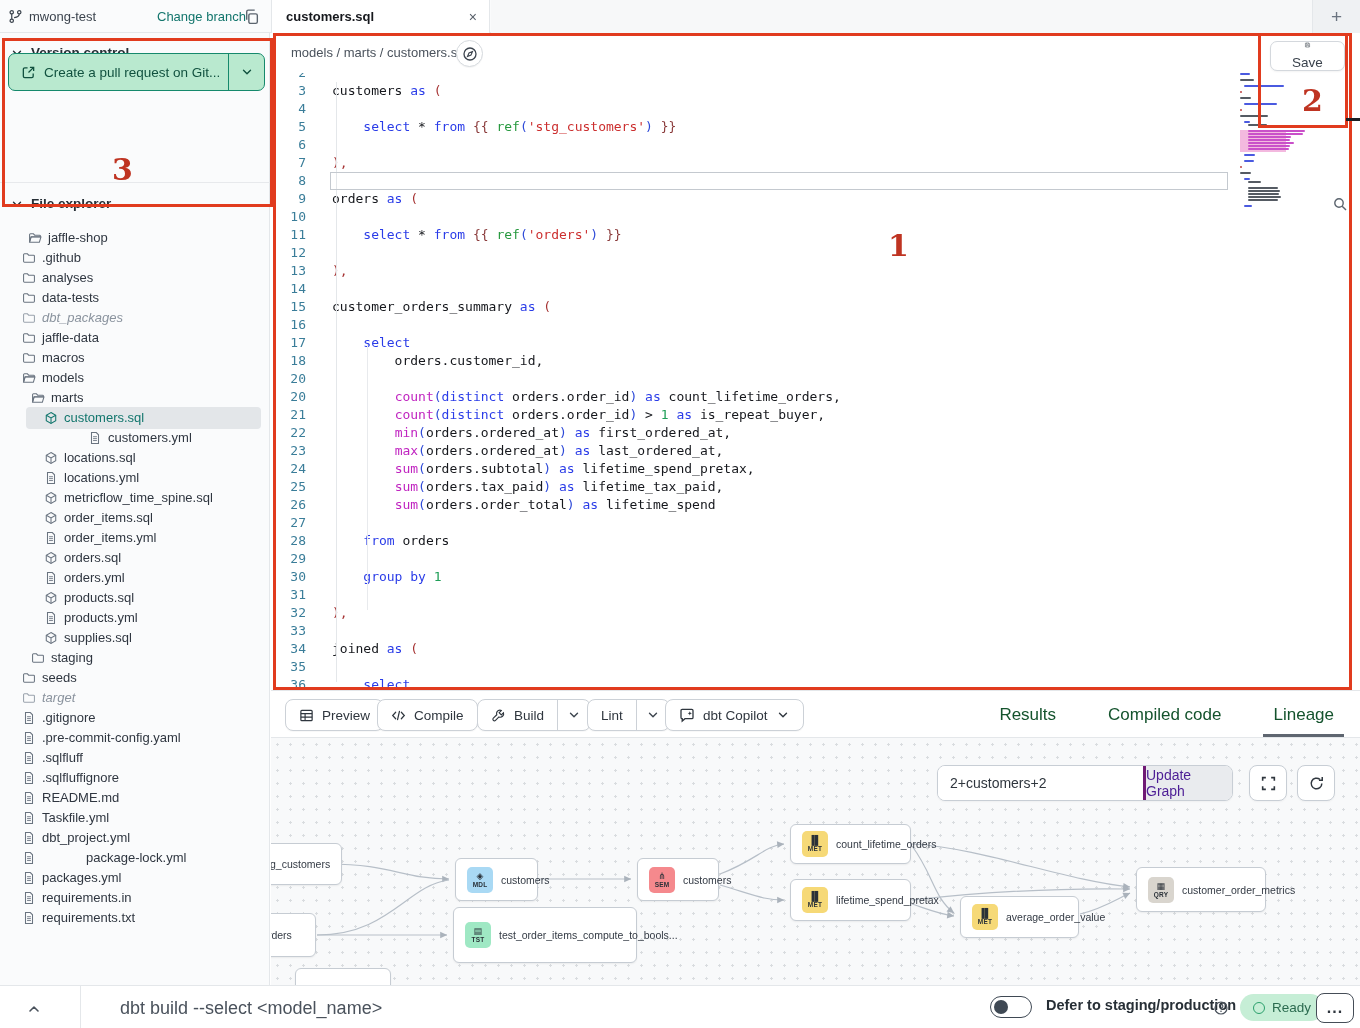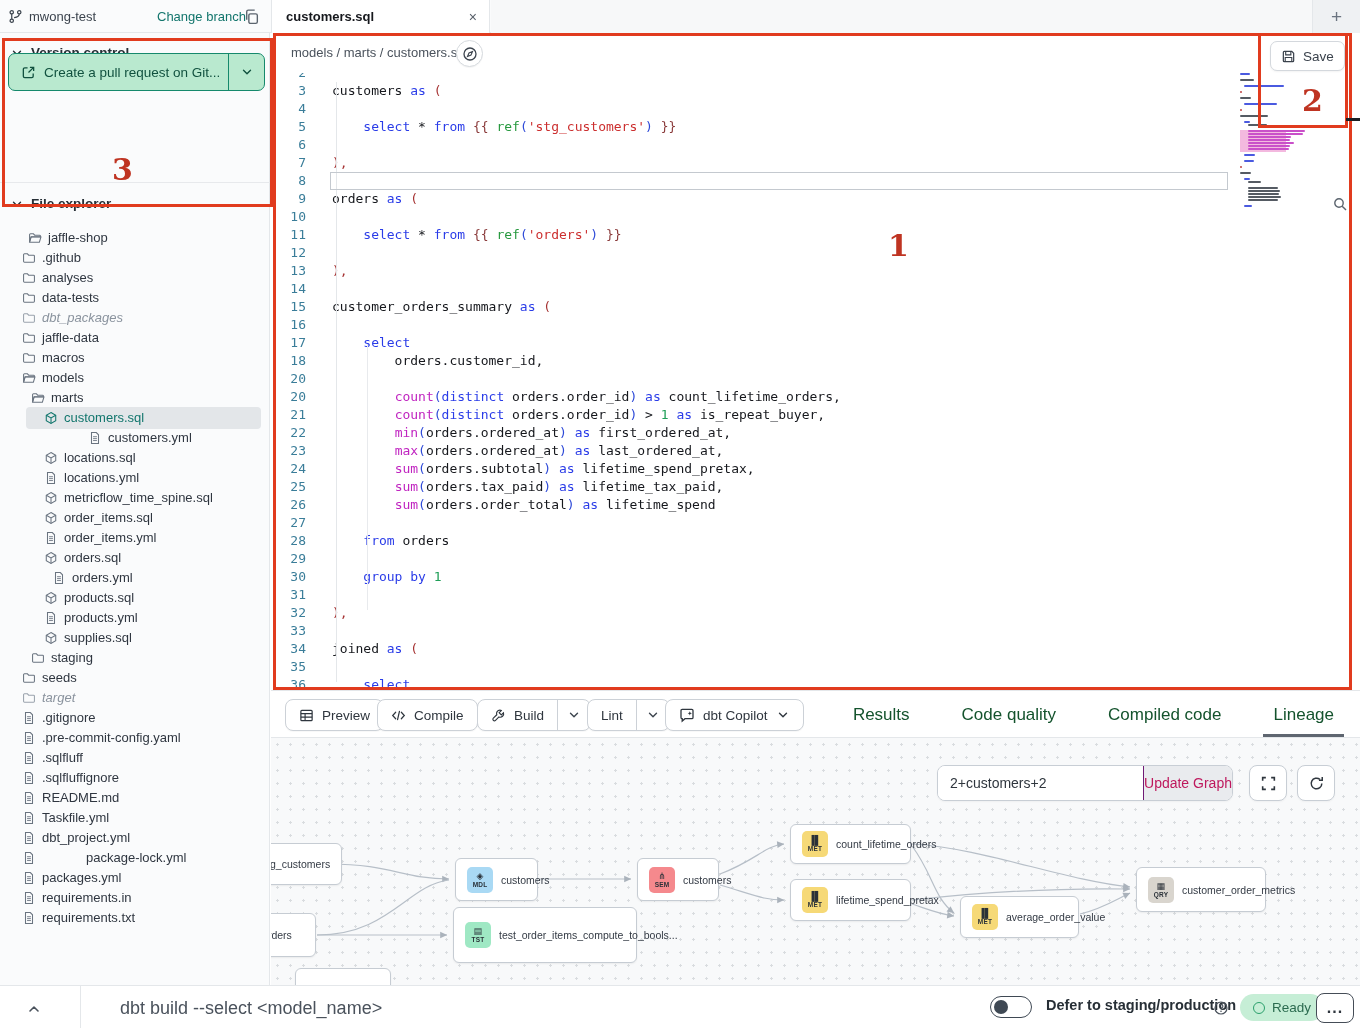--- a/index.html
+++ b/index.html
@@ -35,21 +35,21 @@
   .trow.muted .tlabel { font-style:italic; color:#8a939e; }
   .trow.muted .ticon { color:#9aa3ad; }
   .trow.sel .hl { position:absolute; left:26px; right:9px; top:-1px; height:22px; background:#e3e6e9; border-radius:4px; z-index:0; }
   .trow.sel .ticon, .trow.sel .tlabel { color:#12766d; position:relative; z-index:1; }
   .trow.sel .tlabel { }
 
   
   #breadcrumb-bar { left:271px; top:33px; width:1089px; height:40px; background:#fff; }
   #breadcrumb { position:absolute; left:20px; top:12px; font-size:13px; color:#4a525c; }
   #copilot-pill { position:absolute; left:185px; top:7px; width:27px; height:27px; border:1px solid #d6dade; border-radius:50%; display:flex; align-items:center; justify-content:center; color:#3c444e; background:#fff; box-shadow:0 1px 1px rgba(0,0,0,.04); }
-  #save-btn { position:absolute; left:1270px; top:41px; width:75px; height:30px; background:#fff; border:1px solid #d4d8dd; border-radius:7px; display:flex; align-items:center; justify-content:center; gap:7px; font-size:13.5px; color:#3a424c; box-shadow:0 1px 2px rgba(0,0,0,.05); z-index:5; }
+  #save-btn { position:absolute; left:1270px; top:41px; width:75px; height:30px; background:#fff; border:1px solid #d4d8dd; border-radius:7px; display:flex; align-items:center; justify-content:center; gap:7px; font-size:13.5px; color:#3a424c; box-shadow:0 1px 2px rgba(0,0,0,.05); z-index:5;flex-direction:column; }
 
   #code-area { left:271px; top:73px; width:1089px; height:617px; background:#fff; overflow:hidden; }
   #code-lines { position:absolute; left:0; top:-9px; width:100%; font-family:"DejaVu Sans Mono",monospace; font-size:13px; }
   .cl { display:flex; height:18px; line-height:18px; white-space:pre; }
   .ln { width:35px; text-align:right; color:#3a7d99; flex:0 0 35px; }
   .ct { padding-left:26px; }
   .tk-kw{color:#2a3ce8}.tk-id{color:#16181d}.tk-fn{color:#c024c0}.tk-pr{color:#a63333}
   .tk-pb{color:#2d49d8}.tk-jj{color:#8a3a3a}.tk-ref{color:#27993f}.tk-str{color:#cc2f2f}.tk-num{color:#1f9e57}
   #guide1 { left:336px; top:82px; width:1px; height:600px; background:#e4e7ea; }
   #guide2 { left:367px; top:345px; width:1px; height:265px; background:#e8eaed; }
@@ -69,21 +69,21 @@
   .tbtn .chev { width:32px; display:flex; align-items:center; justify-content:center; height:100%; color:#3c444e; }
   #rtabs { position:absolute; right:0; top:0; height:47px; display:flex; align-items:center; }
   .rtab { padding:0 26px; font-size:17px; color:#14532d; height:100%; display:flex; align-items:center; position:relative; }
   .rtab.active::after { content:""; position:absolute; left:16px; right:16px; bottom:1px; height:3px; background:#5f6670; }
 
   
   #lineage { left:271px; top:738px; width:1089px; height:247px; background:#f8f9fa; overflow:hidden;
     background-image:radial-gradient(#d9dcdf 1px, transparent 1.2px); background-size:13px 13px; }
   #lin-search { position:absolute; left:666px; top:27px; width:296px; height:36px; background:#fff; border:1px solid #c8ced5; border-radius:8px; display:flex; overflow:hidden; box-shadow:0 1px 2px rgba(0,0,0,.04); }
   #lin-search input { flex:1; border:0; outline:0; padding:0 12px; font-size:14px; color:#2f363e; font-family:"Liberation Sans",sans-serif; background:#fff; }
-  #update-graph { width:105px; background:#e9ebee; border-left:1px solid #701a75; display:flex; align-items:center; justify-content:center; font-size:14px; color:#be185d; }
+  #update-graph { width:105px; background:#e9ebee; border-left:3px solid #701a75; display:flex; align-items:center; justify-content:center; font-size:14px; color:#4c1d95; }
   .sq-btn { position:absolute; top:27px; width:38px; height:36px; background:#fff; border:1px solid #c8ced5; border-radius:8px; display:flex; align-items:center; justify-content:center; color:#2f363e; box-shadow:0 1px 2px rgba(0,0,0,.04); }
   #fullscreen-btn { left:978px; } #refresh-btn { left:1026px; }
   #edges { position:absolute; left:0; top:0; width:1089px; height:247px; }
   .lnode { position:absolute; background:#fff; border:1px solid #c6ccd3; border-radius:6px; box-shadow:0 1px 2px rgba(0,0,0,.06); display:flex; align-items:center; gap:8px; padding:0 11px; }
   .lnode .nlabel { font-size:10.5px; color:#333a44; white-space:nowrap; }
   .nico { width:26px; height:26px; border-radius:5px; flex:0 0 26px; display:flex; flex-direction:column; align-items:center; justify-content:center; color:#2a3138; }
   .nico .g { line-height:10px; font-size:9px; }
   .nico .c { font-size:6.5px; font-weight:700; line-height:8px; letter-spacing:.2px; }
   .ico-MDL{background:#a9d9f4}.ico-TST{background:#9fe8c4}.ico-SEM{background:#f5898d}.ico-MET{background:#f6d977}.ico-QRY{background:#d9d5ce}
 
@@ -338,21 +338,21 @@
           <use href="#i-file"></use>
         </svg>
         <span class="tlabel">order_items.yml</span>
       </div>
       <div class="trow" style="padding-left: 44px;">
         <svg class="ticon" width="14" height="14">
           <use href="#i-cube"></use>
         </svg>
         <span class="tlabel">orders.sql</span>
       </div>
-      <div class="trow" style="padding-left: 44px; margin-left: 8px;">
+      <div class="trow" style="padding-left: 44px;">
         <svg class="ticon" width="14" height="14">
           <use href="#i-file"></use>
         </svg>
         <span class="tlabel">orders.yml</span>
       </div>
       <div class="trow" style="padding-left: 44px;">
         <svg class="ticon" width="14" height="14">
           <use href="#i-cube"></use>
         </svg>
         <span class="tlabel">products.sql</span>
@@ -613,21 +613,20 @@
             <use href="#i-copilot"></use>
           </svg>
           <span>dbt Copilot</span>
           <svg class="ic" width="14" height="14">
             <use href="#i-chevdown"></use>
           </svg>
         </div>
     </div>
     <div id="rtabs">
         <div class="rtab">Results</div>
-        <div class="rtab">Code quality</div>
         <div class="rtab">Compiled code</div>
         <div class="rtab active">Lineage</div>
       </div>
   </div>
 
   <div class="abs" id="lineage">
     <svg id="edges">
       <defs>
         <marker id="arr" viewBox="0 0 8 8" refX="7" refY="4" markerWidth="7" markerHeight="7" orient="auto-start-reverse">
           <path d="M0.5 0.8L7.2 4 0.5 7.2z" fill="#aab2bb"></path>

